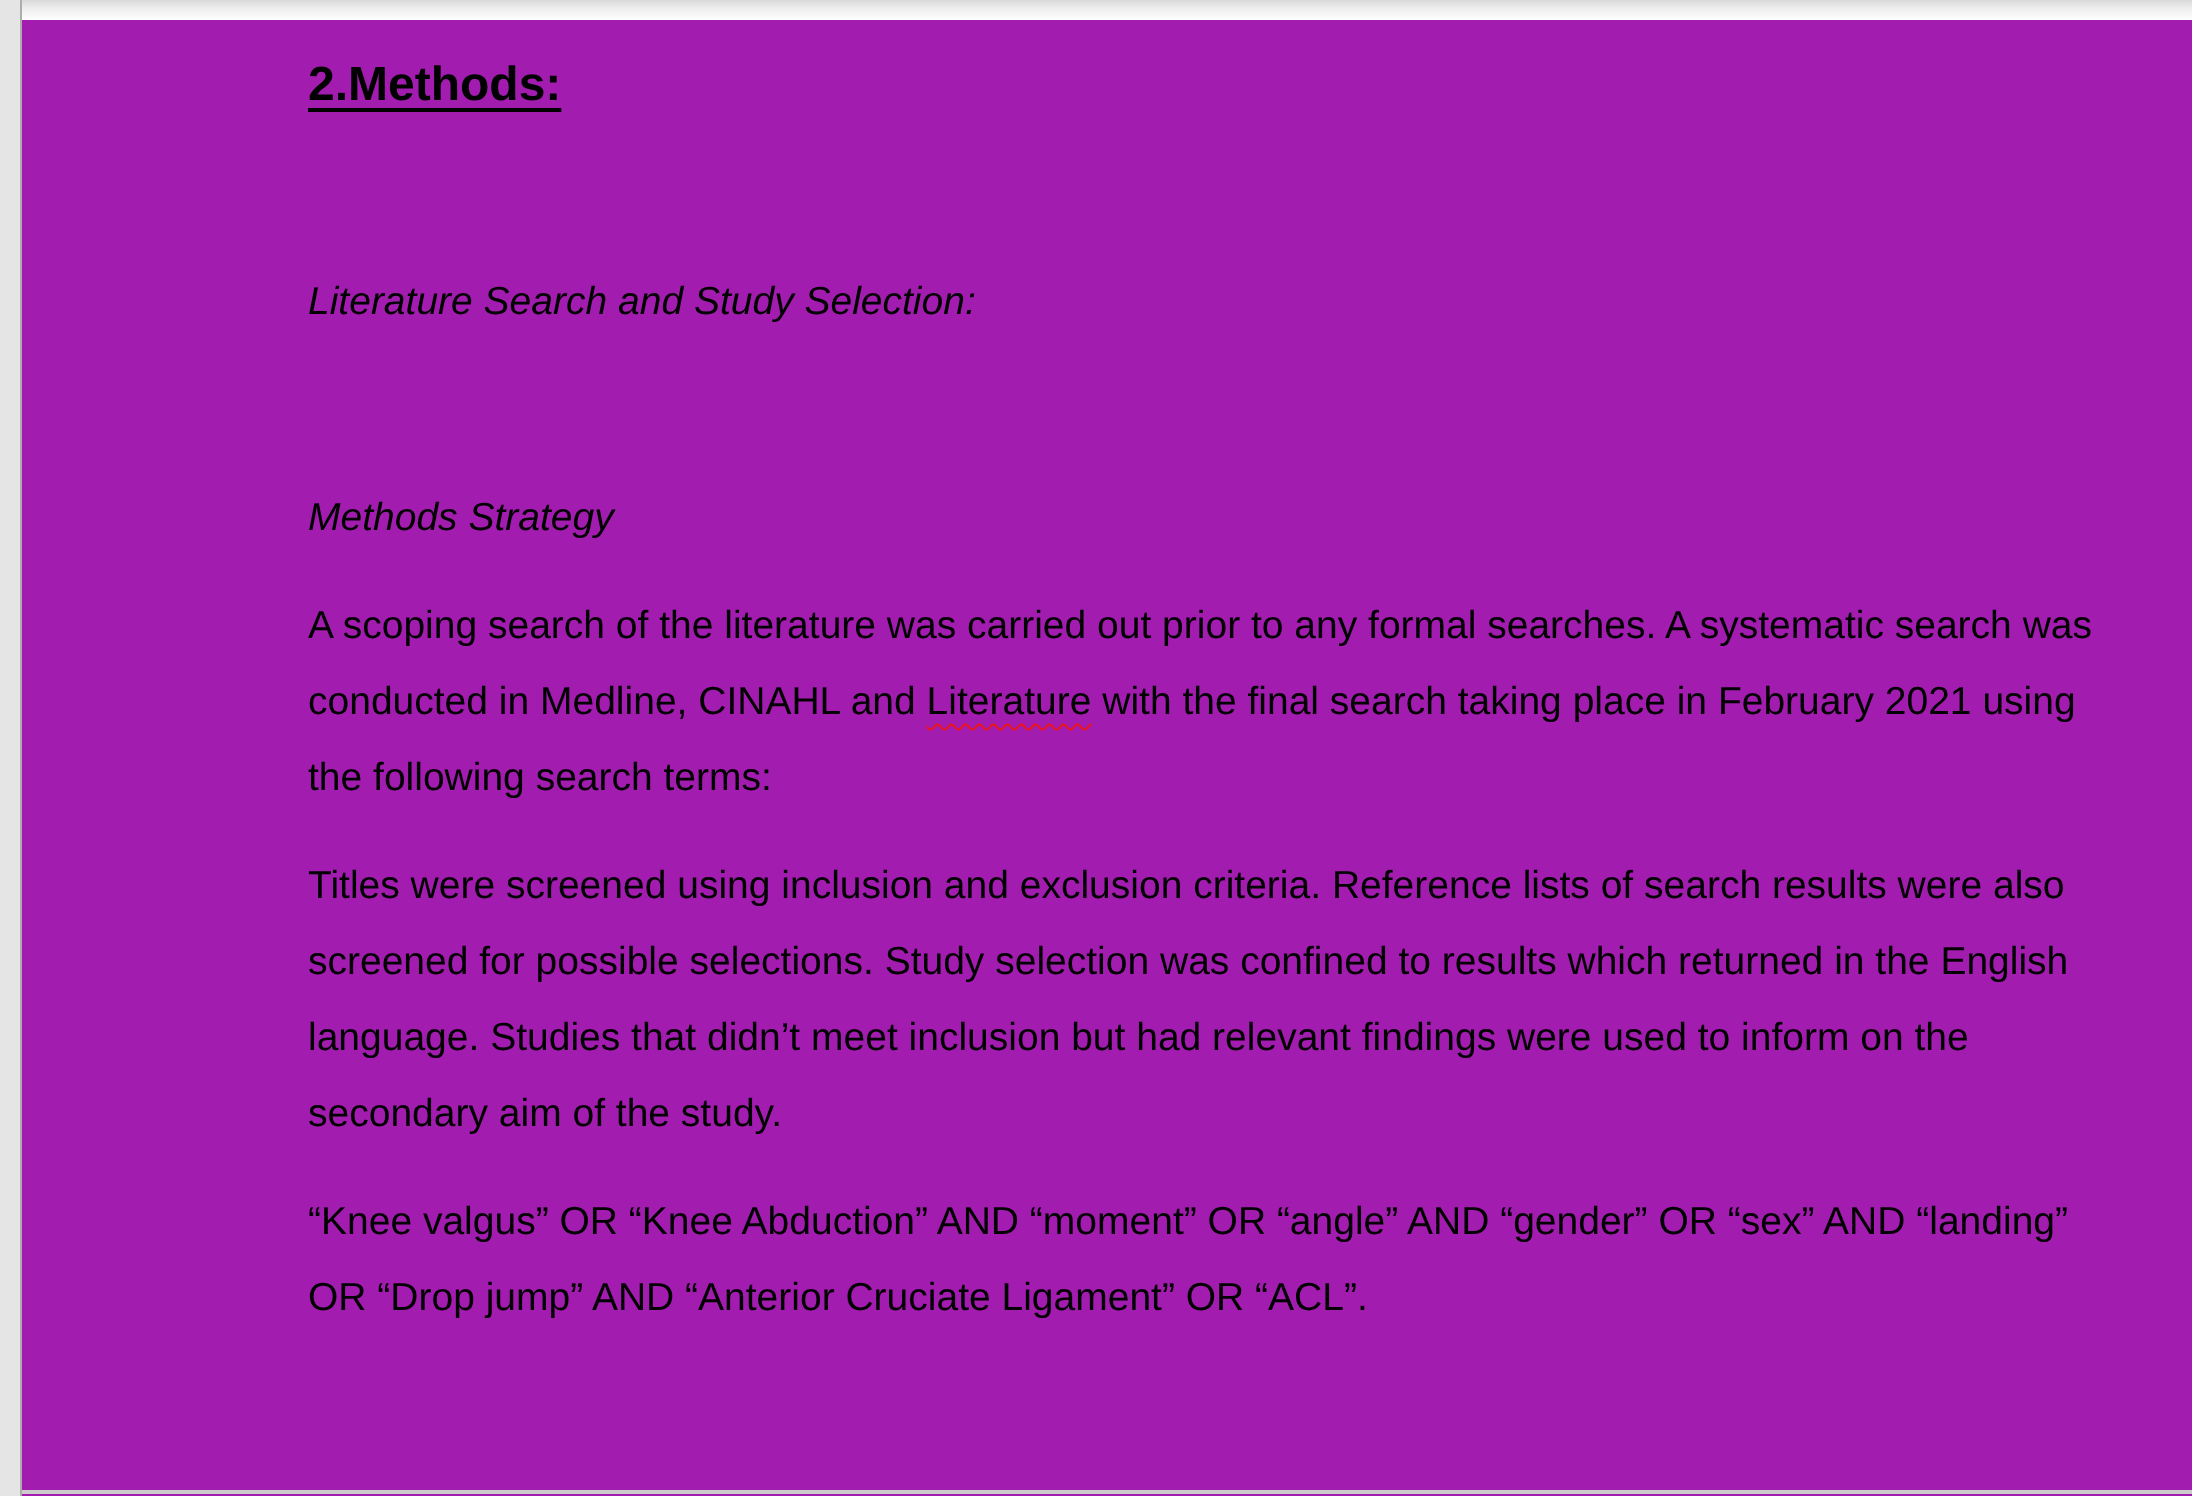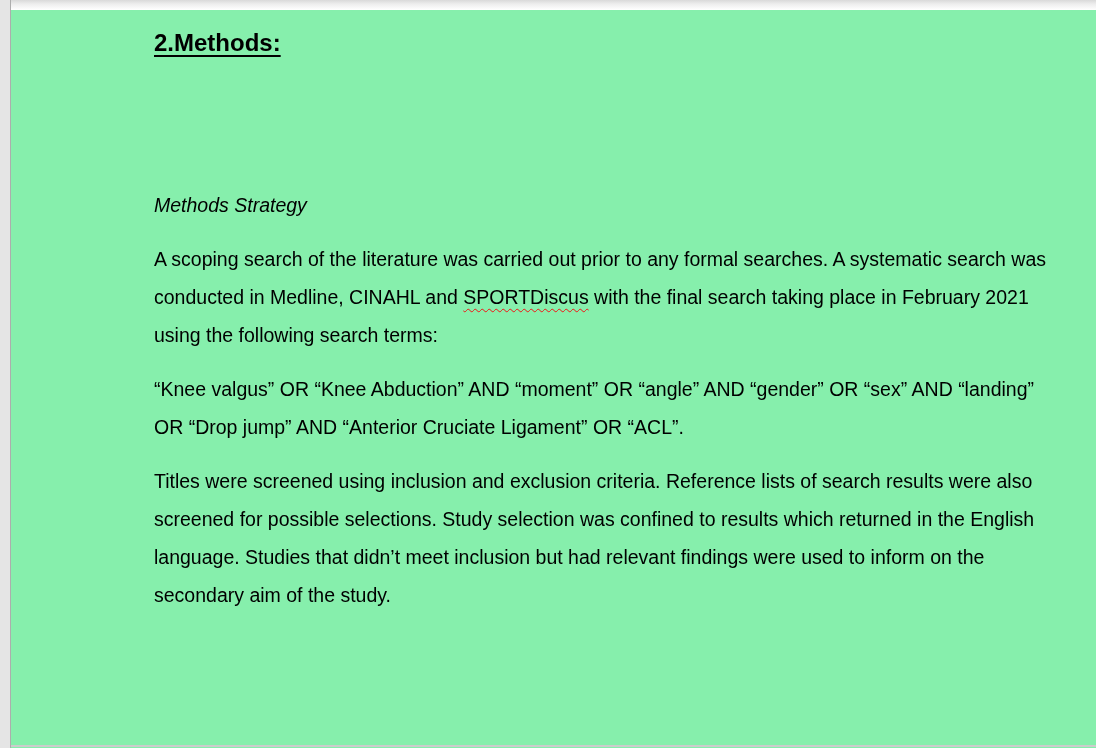--- a/index.html
+++ b/index.html
@@ -5,21 +5,21 @@
   html, body {
     margin: 0;
     padding: 0;
     background: #ffffff;
     font-family: "Liberation Sans", "DejaVu Sans", sans-serif;
   }
   .viewport {
     position: relative;
     width: 1096px;
     height: 748px;
-    background: #86efac;
+    background: #a21caf;
     overflow: hidden;
   }
   
   .left-gutter {
     position: absolute;
     left: 0;
     top: 0;
     bottom: 0;
     width: 10px;
     background: #e5e5e5;
@@ -85,24 +85,25 @@
   <div class="left-gutter"></div>
   <div class="page-top-shadow"></div>
   <div class="page-bottom-border"></div>
 
   <div class="content">
     <p class="section-heading">2.Methods:</p>
 
 
     <p class="empty-line"></p>
 
+    <p class="italic-heading">Literature Search and Study Selection:</p>
 
     <p class="empty-line"></p>
 
     <p class="italic-heading">Methods Strategy</p>
 
-    <p><span>A scoping search of the literature was carried out prior to any formal searches. A systematic search was conducted in Medline, CINAHL and </span><span class="misspelled" style="text-decoration-color: rgb(240, 20, 20);">SPORTDiscus</span><span> with the final search taking place in February 2021 using the following search terms:</span></p>
+    <p><span>A scoping search of the literature was carried out prior to any formal searches. A systematic search was conducted in Medline, CINAHL and </span><span class="misspelled" style="text-decoration-color: rgb(240, 20, 20);">Literature</span><span> with the final search taking place in February 2021 using the following search terms:</span></p>
+
+    <p>Titles were screened using inclusion and exclusion criteria. Reference lists of search results were also screened for possible selections. Study selection was confined to results which returned in the English language. Studies that didn’t meet inclusion but had relevant findings were used to inform on the secondary aim of the study.</p>
 
     <p>“Knee valgus” OR “Knee Abduction” AND “moment” OR “angle” AND “gender” OR “sex” AND “landing” OR “Drop jump” AND “Anterior Cruciate Ligament” OR “ACL”.</p>
-
-    <p>Titles were screened using inclusion and exclusion criteria. Reference lists of search results were also screened for possible selections. Study selection was confined to results which returned in the English language. Studies that didn’t meet inclusion but had relevant findings were used to inform on the secondary aim of the study.</p>
   </div>
 </div>
 
 </body></html>

